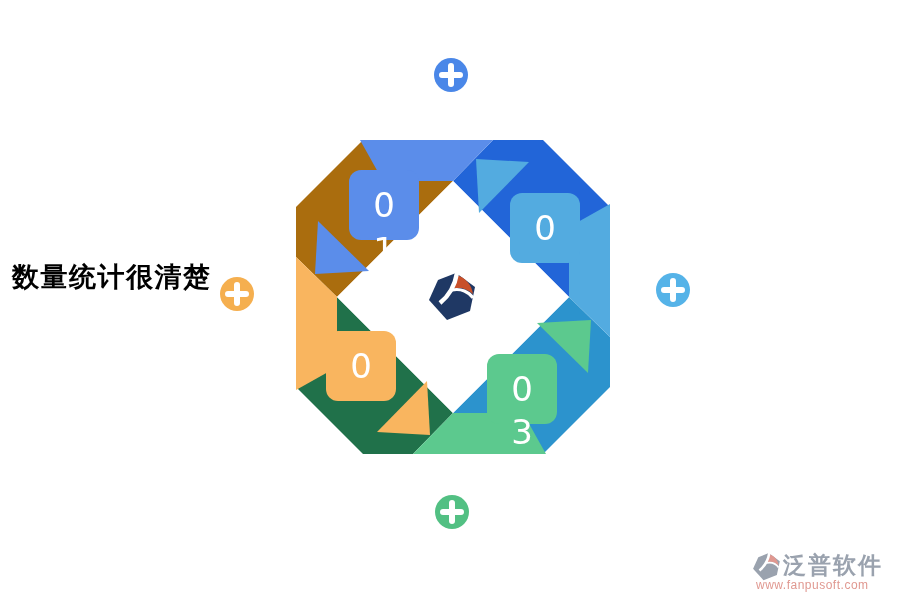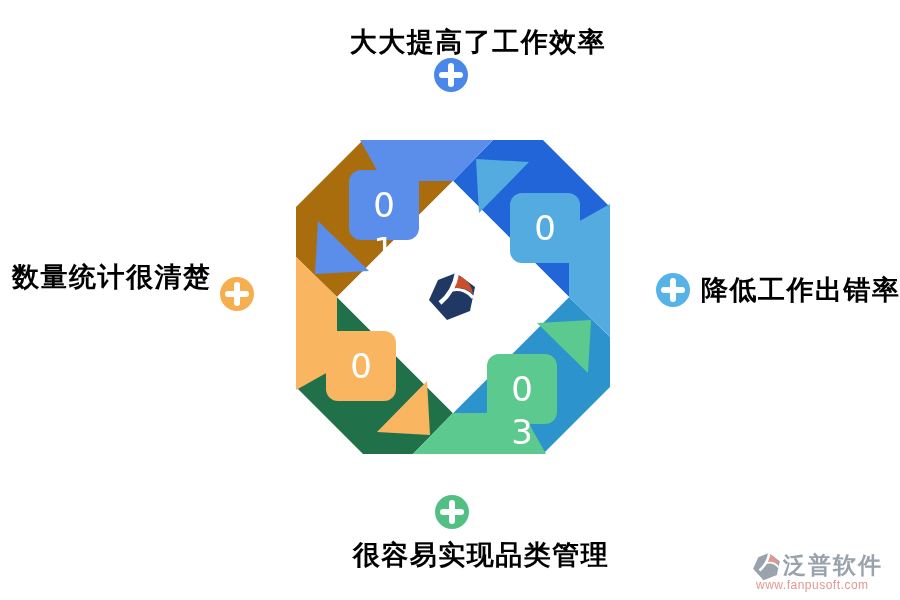--- a/index.html
+++ b/index.html
@@ -23,24 +23,21 @@
          fill:#ffffff;text-anchor:middle;}
   .wm-brand{font-size:23px;font-weight:700;letter-spacing:2px;
             font-family:"Liberation Sans",sans-serif;}
   .wm-url{font-size:12px;letter-spacing:0.5px;font-family:"Liberation Sans",sans-serif;}
 </style>
 </head>
 <body>
 
 <div class="stage">
 
-  <div class="label" id="label-top">大大提高了工作效率</div>
   <div class="label" id="label-left">数量统计很清楚</div>
-  <div class="label" id="label-right">降低工作出错率</div>
-  <div class="label" id="label-bottom">很容易实现品类管理</div>
 
   <svg class="plus" id="plus-top" viewBox="0 0 40 40">
     <circle cx="20" cy="20" r="17" fill="#4A87E8"></circle>
     <path d="M20,11 V29 M11,20 H29" stroke="#ffffff" stroke-width="6" stroke-linecap="round" fill="none"></path>
   </svg>
   <svg class="plus" id="plus-left" viewBox="0 0 40 40">
     <circle cx="20" cy="20" r="17" fill="#F5AF4F"></circle>
     <path d="M20,11 V29 M11,20 H29" stroke="#ffffff" stroke-width="6" stroke-linecap="round" fill="none"></path>
   </svg>
   <svg class="plus" id="plus-right" viewBox="0 0 40 40">

